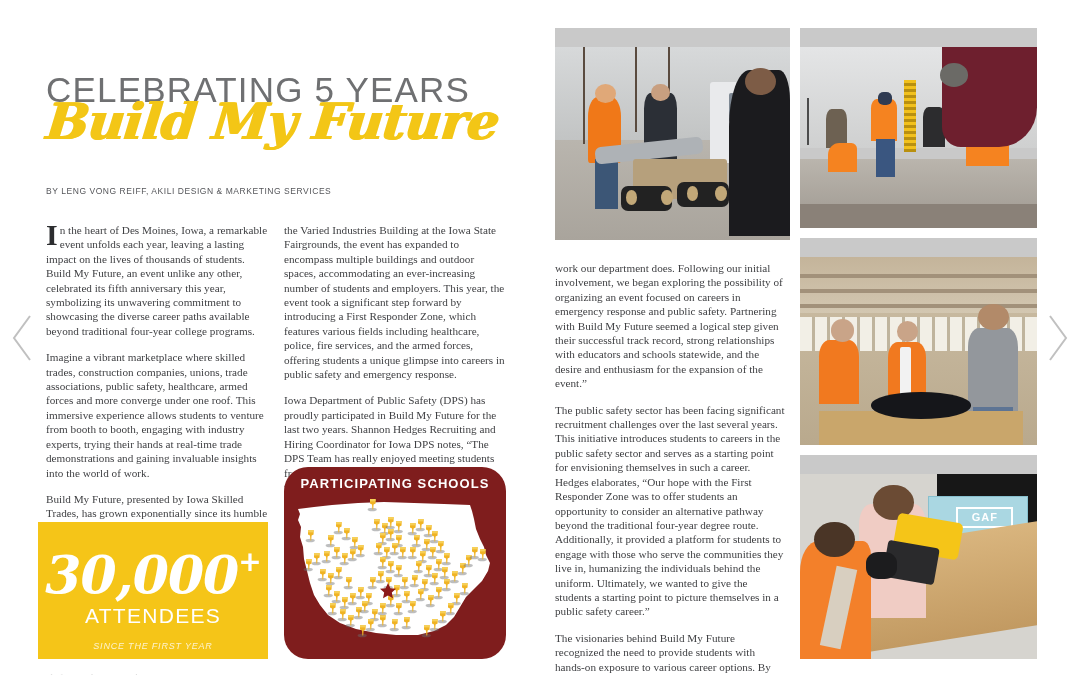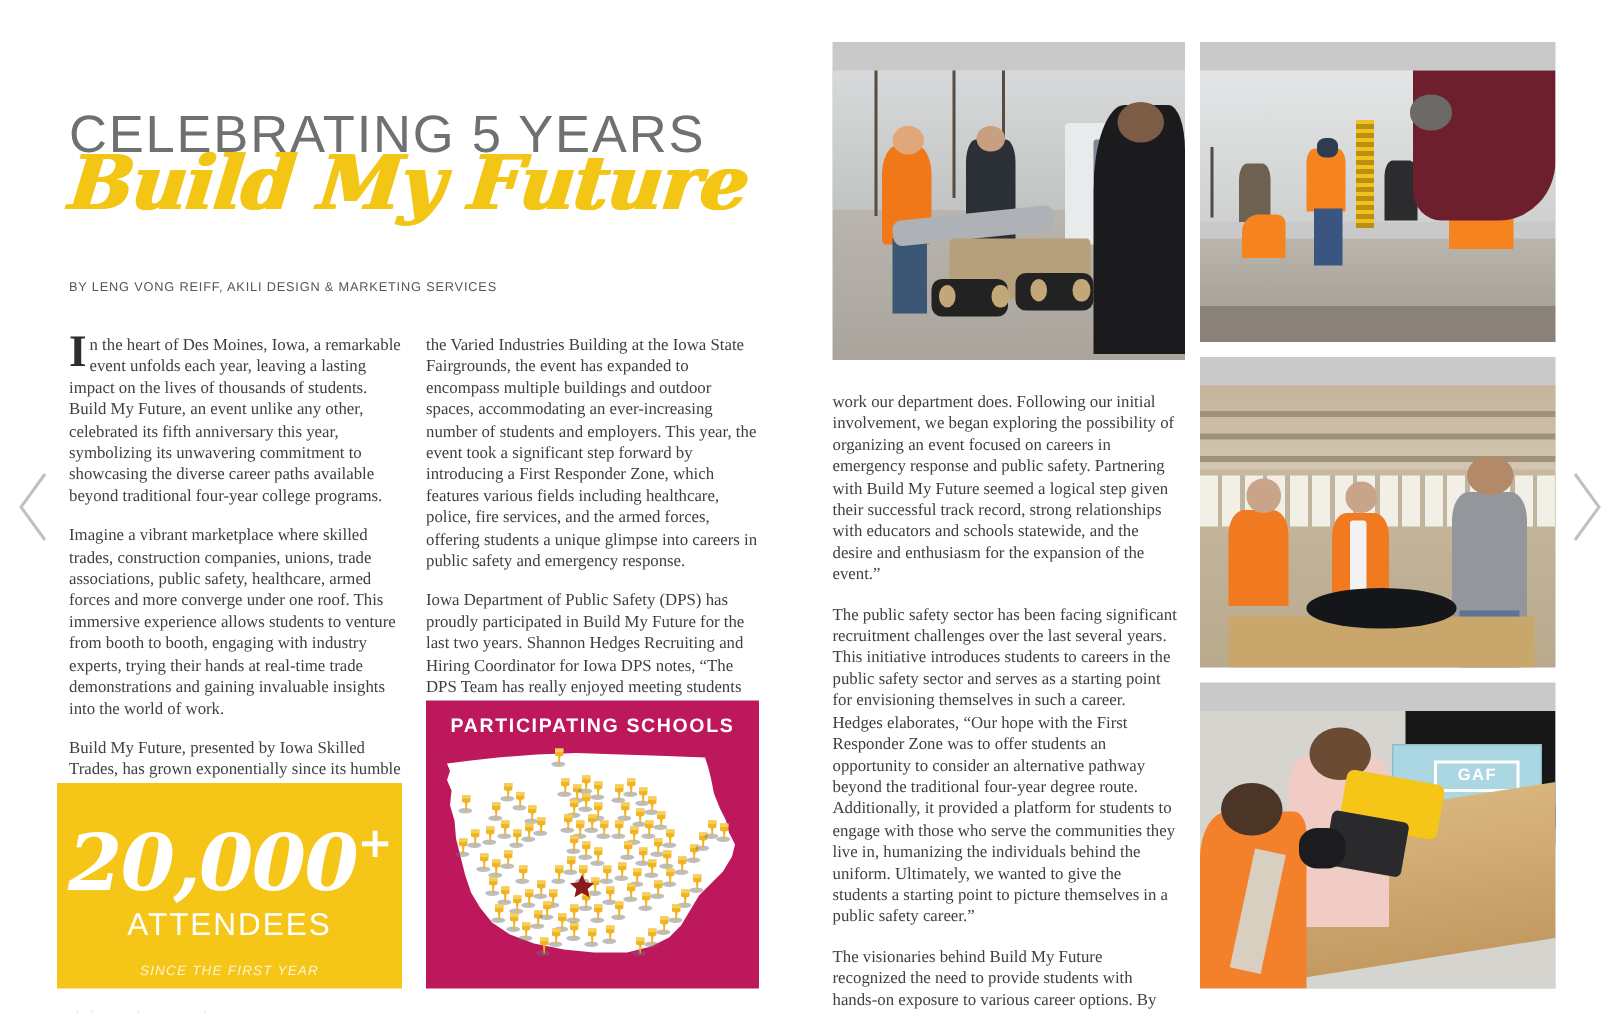--- a/index.html
+++ b/index.html
@@ -143,22 +143,23 @@
     overflow: hidden;
     height: 7px;
     white-space: nowrap;
   }
 
   
   #schools-map {
     position: absolute;
     left: 246px; top: 463px;
     width: 222px; height: 192px;
-    background: #be185d;
+    background: #7f1d1d;
     overflow: hidden;
+    border-radius: 24px;
   }
   #schools-title {
     position: absolute;
     top: 9px; left: 0; right: 0;
     text-align: center;
     color: #ffffff;
     font-size: 13px;
     font-weight: 700;
     letter-spacing: 1.1px;
     font-family: "Liberation Sans", sans-serif;
@@ -351,21 +352,21 @@
         <p>Imagine a vibrant marketplace where skilled trades, construction companies, unions, trade associations, public safety, healthcare, armed forces and more converge under one roof. This immersive experience allows students to venture from booth to booth, engaging with industry experts, trying their hands at real-time trade demonstrations and gaining invaluable insights into the world of work.</p>
         <p>Build My Future, presented by Iowa Skilled Trades, has grown exponentially since its humble beginnings in 2019 and has become the largest hands-on skilled trades event in the United States. Originally held in just</p>
       </div>
 
       <div class="bodycol" id="col2">
         <p>the Varied Industries Building at the Iowa State Fairgrounds, the event has expanded to encompass multiple buildings and outdoor spaces, accommodating an ever-increasing number of students and employers. This year, the event took a significant step forward by introducing a First Responder Zone, which features various fields including healthcare, police, fire services, and the armed forces, offering students a unique glimpse into careers in public safety and emergency response.</p>
         <p>Iowa Department of Public Safety (DPS) has proudly participated in Build My Future for the last two years. Shannon Hedges Recruiting and Hiring Coordinator for Iowa DPS notes, “The DPS Team has really enjoyed meeting students from across the state and being able to educate them about the</p>
       </div>
 
       <div id="stat-box">
-        <div id="stat-number"><span>20,000</span><sup>+</sup></div>
+        <div id="stat-number"><span>30,000</span><sup>+</sup></div>
         <div id="stat-label">ATTENDEES</div>
         <div id="stat-sub">SINCE THE FIRST YEAR</div>
       </div>
 
       <div id="bottom-cut">platform to the event each year</div>
 
       <div id="schools-map">
         <div id="schools-title">PARTICIPATING SCHOOLS</div>
         <svg width="222" height="192" viewBox="0 0 222 192">
           <defs>

